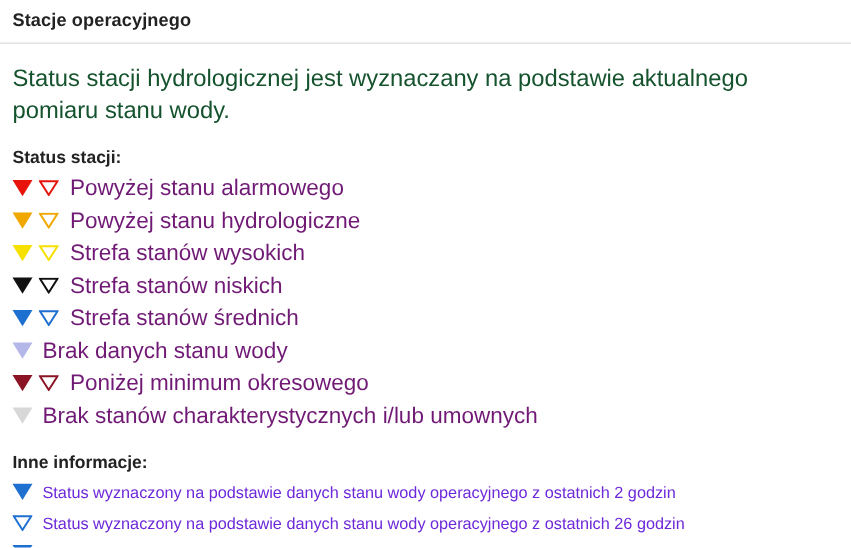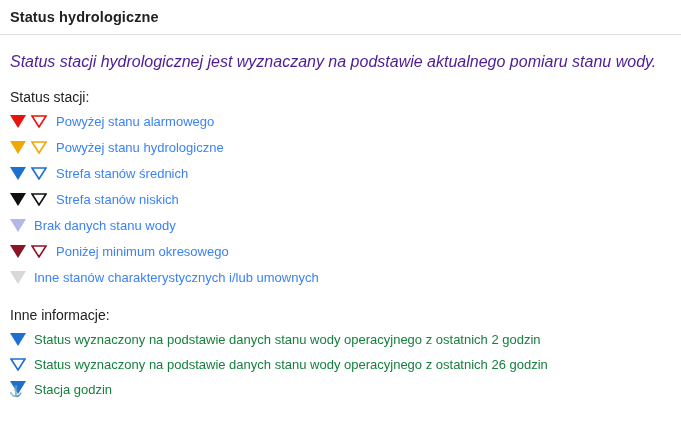--- a/index.html
+++ b/index.html
@@ -23,29 +23,28 @@
   }
   .header {
     font-size: 14.5px;
     font-weight: bold;
     color: #222222;
     padding: 9px 0 9px 10px;
     border-bottom: 1px solid #dcdcdc;
     letter-spacing: 0.1px;
   }
   .intro {
-    font-size: 16px;
-    color: #4c1d95;
+    font-size: 19px;
+    color: #14532d;
     padding: 17px 10px 0 10px;
     line-height: 1.3;
-    font-style: italic;
   }
   .section-title {
     font-size: 14px;
-    font-weight: normal;
+    font-weight: bold;
     color: #222222;
     padding: 16px 10px 4px 10px;
   }
   .section-title.second {
     padding-top: 16px;
   }
   .legend-list {
     padding: 0 10px;
   }
   .legend-row {
@@ -78,42 +77,42 @@
   .tri-hollow {
     width: 16px;
     height: 13px;
     margin-right: 5px;
     position: relative;
   }
   .tri-hollow svg {
     display: block;
   }
   .legend-label {
-    font-size: 13px;
-    color: #3b82f6;
+    font-size: 18px;
+    color: #701a75;
     line-height: 1.2;
     white-space: nowrap;
   }
   .info-list {
     padding: 0 10px;
   }
   .info-row {
     display: flex;
     align-items: center;
     height: 25px;
   }
   .info-icon {
     width: 24px;
     flex: 0 0 24px;
     display: flex;
     align-items: center;
   }
   .info-label {
     font-size: 13px;
-    color: #15803d;
+    color: #6d28d9;
     white-space: nowrap;
   }
   .sea-icon {
     position: relative;
     width: 16px;
     height: 16px;
   }
   .sea-icon .tri {
     margin-right: 0;
   }
@@ -124,21 +123,21 @@
     font-size: 11px;
     line-height: 11px;
     color: #222222;
   }
 </style>
 </head>
 <body>
 
 <div class="panel">
 
-  <div class="header">Status hydrologiczne</div>
+  <div class="header">Stacje operacyjnego</div>
 
   <div class="intro">Status stacji hydrologicznej jest wyznaczany na podstawie aktualnego pomiaru stanu wody.</div>
 
   <div class="section-title">Status stacji:</div>
 
   <div class="legend-list">
 
   <div class="legend-row">
         <div class="icon-pair">
           <div class="tri" style="border-top-color: rgb(232, 19, 11);"></div>
@@ -156,39 +155,50 @@
           <span class="tri-hollow">
             <svg width="16" height="13" viewBox="0 0 16 13">
               <polygon points="1,1 15,1 8,12" fill="none" stroke="#f0a800" stroke-width="1.6"></polygon>
             </svg>
           </span>
         </div>
         <span class="legend-label">Powyżej stanu hydrologiczne</span>
       </div>
       <div class="legend-row">
         <div class="icon-pair">
+          <div class="tri" style="border-top-color: rgb(245, 224, 0);"></div>
+          <span class="tri-hollow">
+            <svg width="16" height="13" viewBox="0 0 16 13">
+              <polygon points="1,1 15,1 8,12" fill="none" stroke="#f5e000" stroke-width="1.6"></polygon>
+            </svg>
+          </span>
+        </div>
+        <span class="legend-label">Strefa stanów wysokich</span>
+      </div>
+      <div class="legend-row">
+        <div class="icon-pair">
+          <div class="tri" style="border-top-color: rgb(16, 16, 16);"></div>
+          <span class="tri-hollow">
+            <svg width="16" height="13" viewBox="0 0 16 13">
+              <polygon points="1,1 15,1 8,12" fill="none" stroke="#101010" stroke-width="1.6"></polygon>
+            </svg>
+          </span>
+        </div>
+        <span class="legend-label">Strefa stanów niskich</span>
+      </div>
+      <div class="legend-row">
+        <div class="icon-pair">
           <div class="tri" style="border-top-color: rgb(29, 111, 208);"></div>
           <span class="tri-hollow">
             <svg width="16" height="13" viewBox="0 0 16 13">
               <polygon points="1,1 15,1 8,12" fill="none" stroke="#1d6fd0" stroke-width="1.6"></polygon>
             </svg>
           </span>
         </div>
         <span class="legend-label">Strefa stanów średnich</span>
-      </div>
-      <div class="legend-row">
-        <div class="icon-pair">
-          <div class="tri" style="border-top-color: rgb(16, 16, 16);"></div>
-          <span class="tri-hollow">
-            <svg width="16" height="13" viewBox="0 0 16 13">
-              <polygon points="1,1 15,1 8,12" fill="none" stroke="#101010" stroke-width="1.6"></polygon>
-            </svg>
-          </span>
-        </div>
-        <span class="legend-label">Strefa stanów niskich</span>
       </div>
       <div class="legend-row">
         <div class="icon-single">
           <div class="tri" style="border-top-color: rgb(179, 184, 232);"></div>
         </div>
         <span class="legend-label">Brak danych stanu wody</span>
       </div>
       <div class="legend-row">
         <div class="icon-pair">
           <div class="tri" style="border-top-color: rgb(140, 21, 37);"></div>
@@ -197,21 +207,21 @@
               <polygon points="1,1 15,1 8,12" fill="none" stroke="#8c1525" stroke-width="1.6"></polygon>
             </svg>
           </span>
         </div>
         <span class="legend-label">Poniżej minimum okresowego</span>
       </div>
       <div class="legend-row">
         <div class="icon-single">
           <div class="tri" style="border-top-color: rgb(216, 216, 216);"></div>
         </div>
-        <span class="legend-label">Inne stanów charakterystycznych i/lub umownych</span>
+        <span class="legend-label">Brak stanów charakterystycznych i/lub umownych</span>
       </div>
     </div>
 
   <div class="section-title second">Inne informacje:</div>
 
   <div class="info-list">
 
   <div class="info-row">
         <div class="info-icon">
           <div class="tri" style="border-top-color: rgb(29, 111, 208);"></div>

